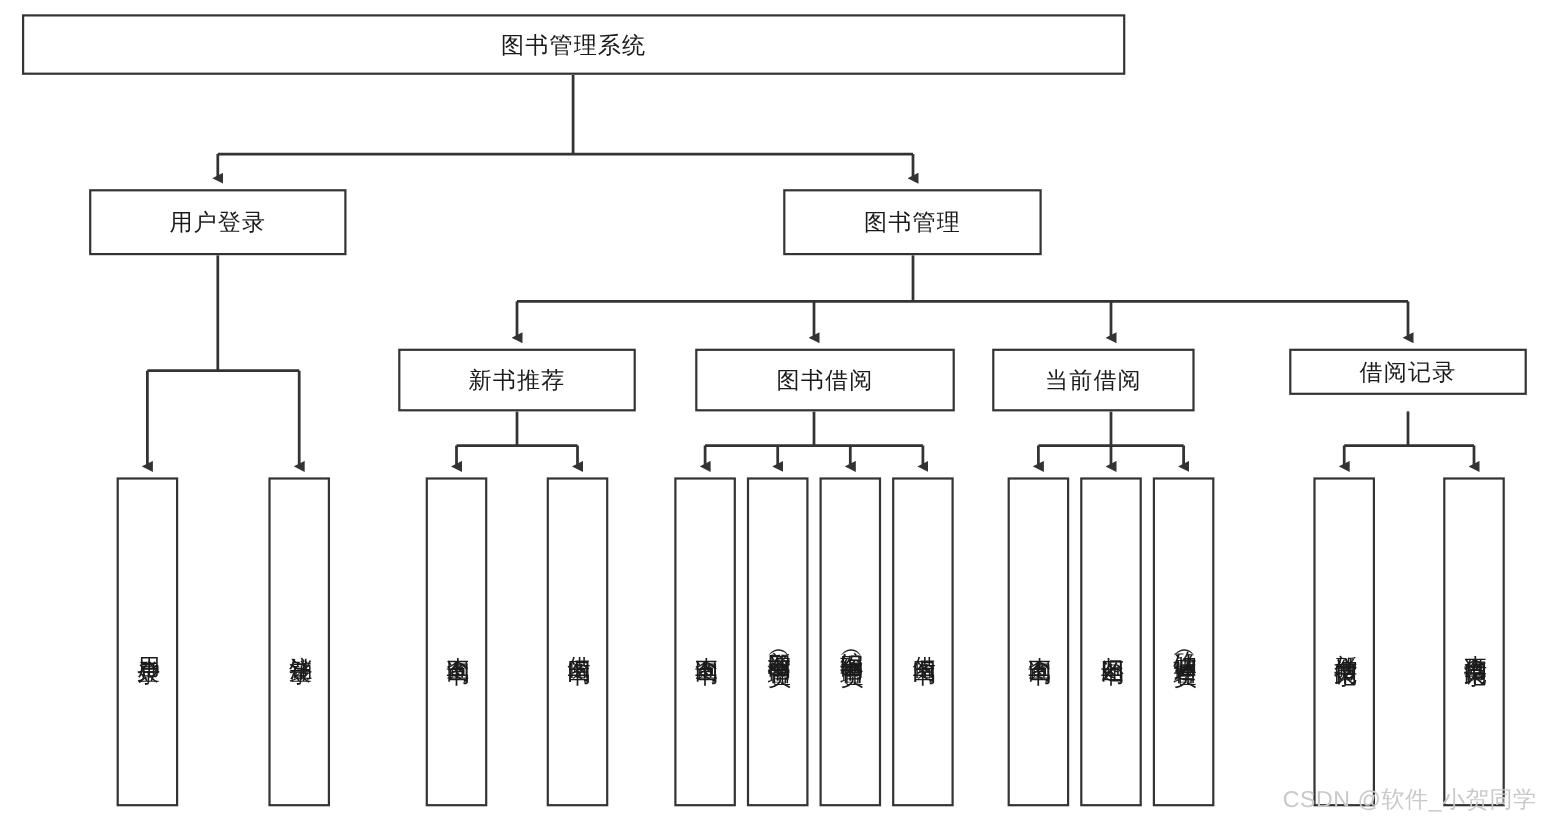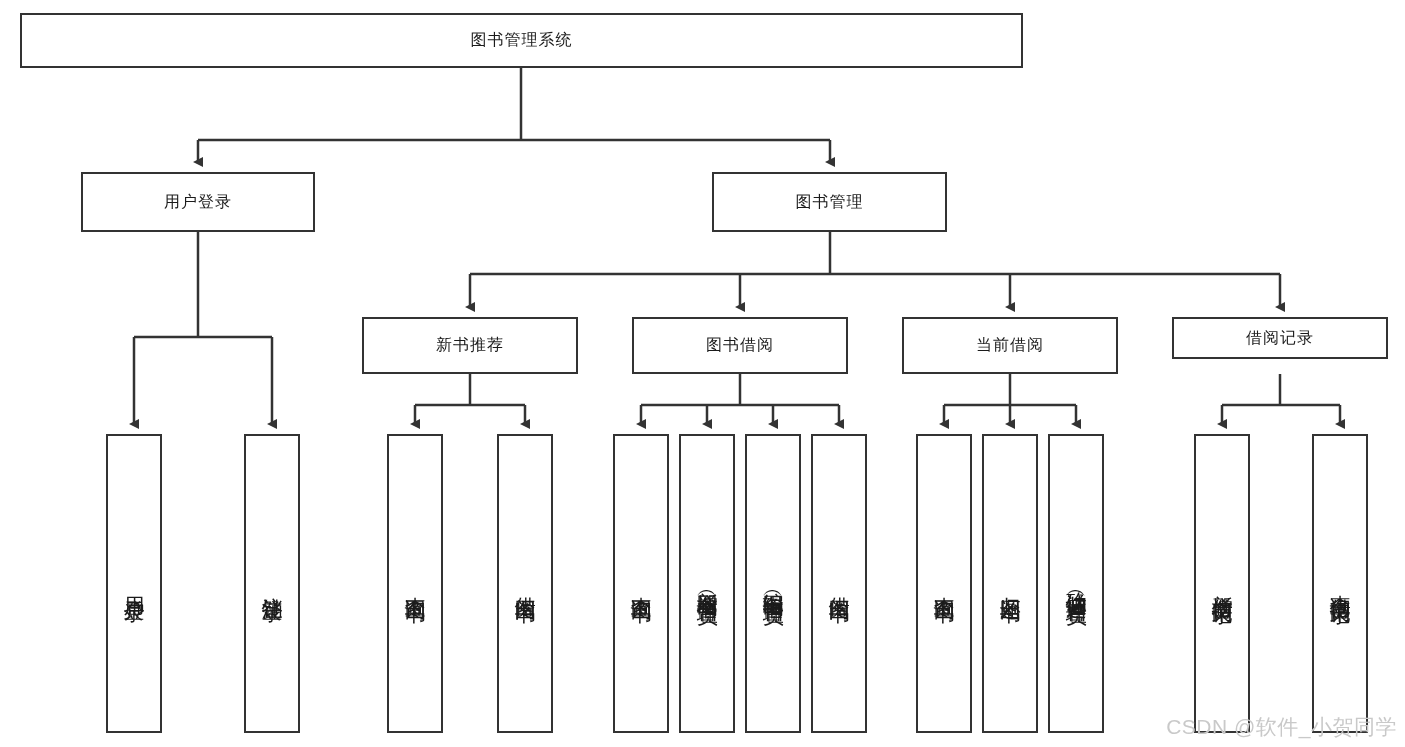--- a/index.html
+++ b/index.html
@@ -29,21 +29,21 @@
     position: absolute;
     box-sizing: border-box;
     background: #ffffff;
     border: 2px solid #333333;
     display: flex;
     align-items: center;
     justify-content: center;
     color: #1b1b1b;
   }
   .node.horiz {
-    font-size: 16px;
+    font-size: 21px;
     letter-spacing: 1px;
   }
   .node.vert {
     writing-mode: vertical-rl;
     text-orientation: upright;
     font-size: 21px;
     letter-spacing: 2px;
     padding-top: 6px;
     padding-bottom: 6px;
     align-items: center;
@@ -128,24 +128,24 @@
   <div class="node horiz" style="left:81px; top:172px; width:234px; height:60px;">
     <span>用户登录</span>
   </div>
   <div class="node horiz" style="left:712px; top:172px; width:235px; height:60px;align-items:center;">
     <span>图书管理</span>
   </div>
 
   <div class="node horiz" style="left:362px; top:317px; width:216px; height:57px;">
     <span>新书推荐</span>
   </div>
-  <div class="node horiz" style="left:632px; top:317px; width:216px; height:57px;">
+  <div class="node horiz" style="left:632px; top:317px; width:236px; height:57px;">
     <span>图书借阅</span>
   </div>
-  <div class="node horiz" style="left:902px; top:317px; width:216px; height:57px;">
+  <div class="node horiz" style="left:902px; top:317px; width:184px; height:57px;">
     <span>当前借阅</span>
   </div>
   <div class="node horiz" style="left:1172px; top:317px; width:216px; height:42px;">
     <span>借阅记录</span>
   </div>
 
   <div class="node vert" style="left:106px; top:434px; width:56px; height:299px;">
     <span class="vtext">用户登录</span>
   </div>
   <div class="node vert" style="left:244px; top:434px; width:56px; height:299px;">

